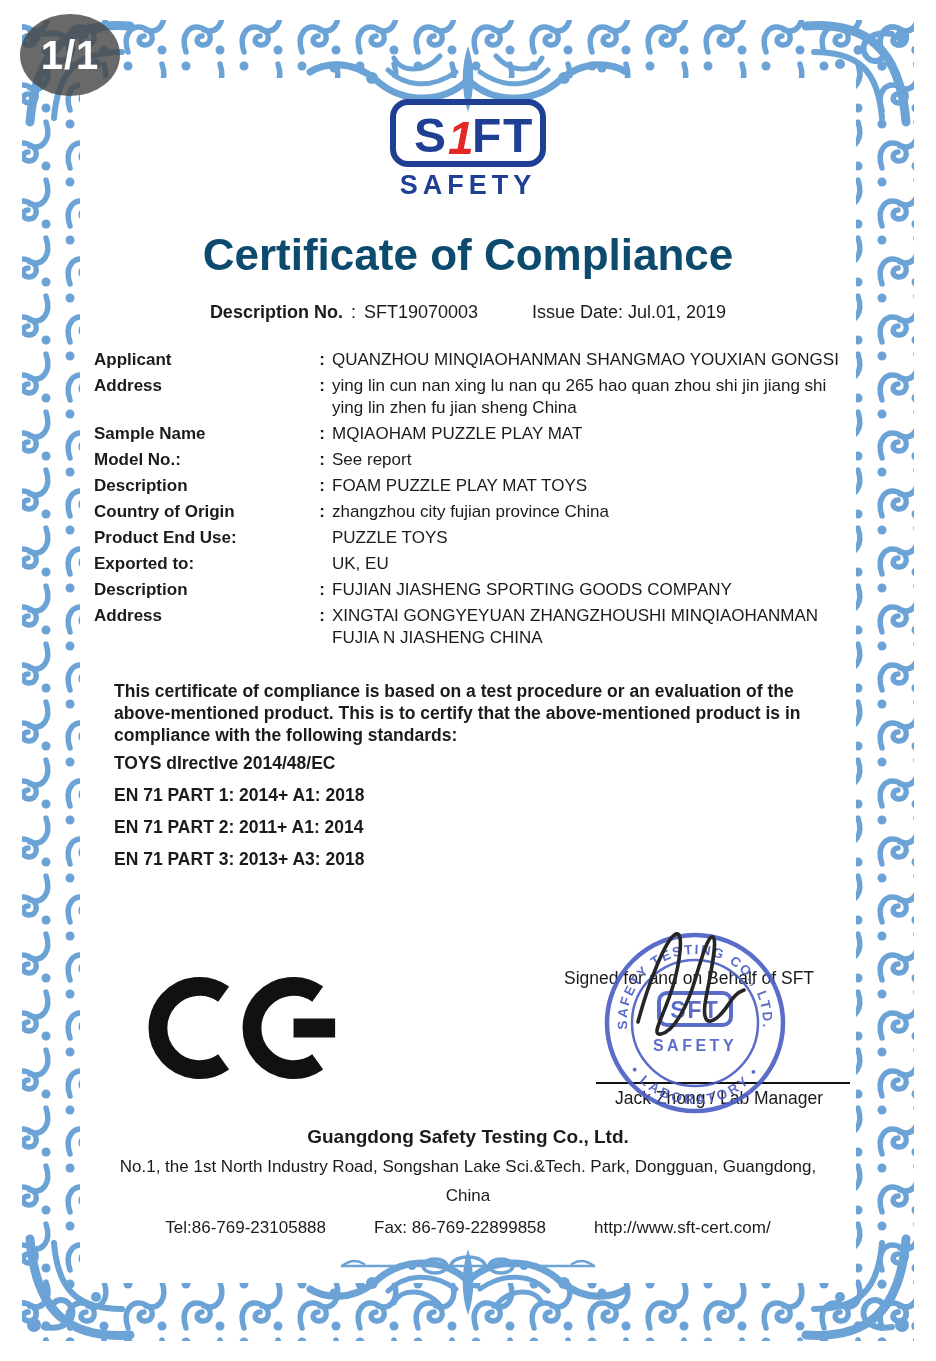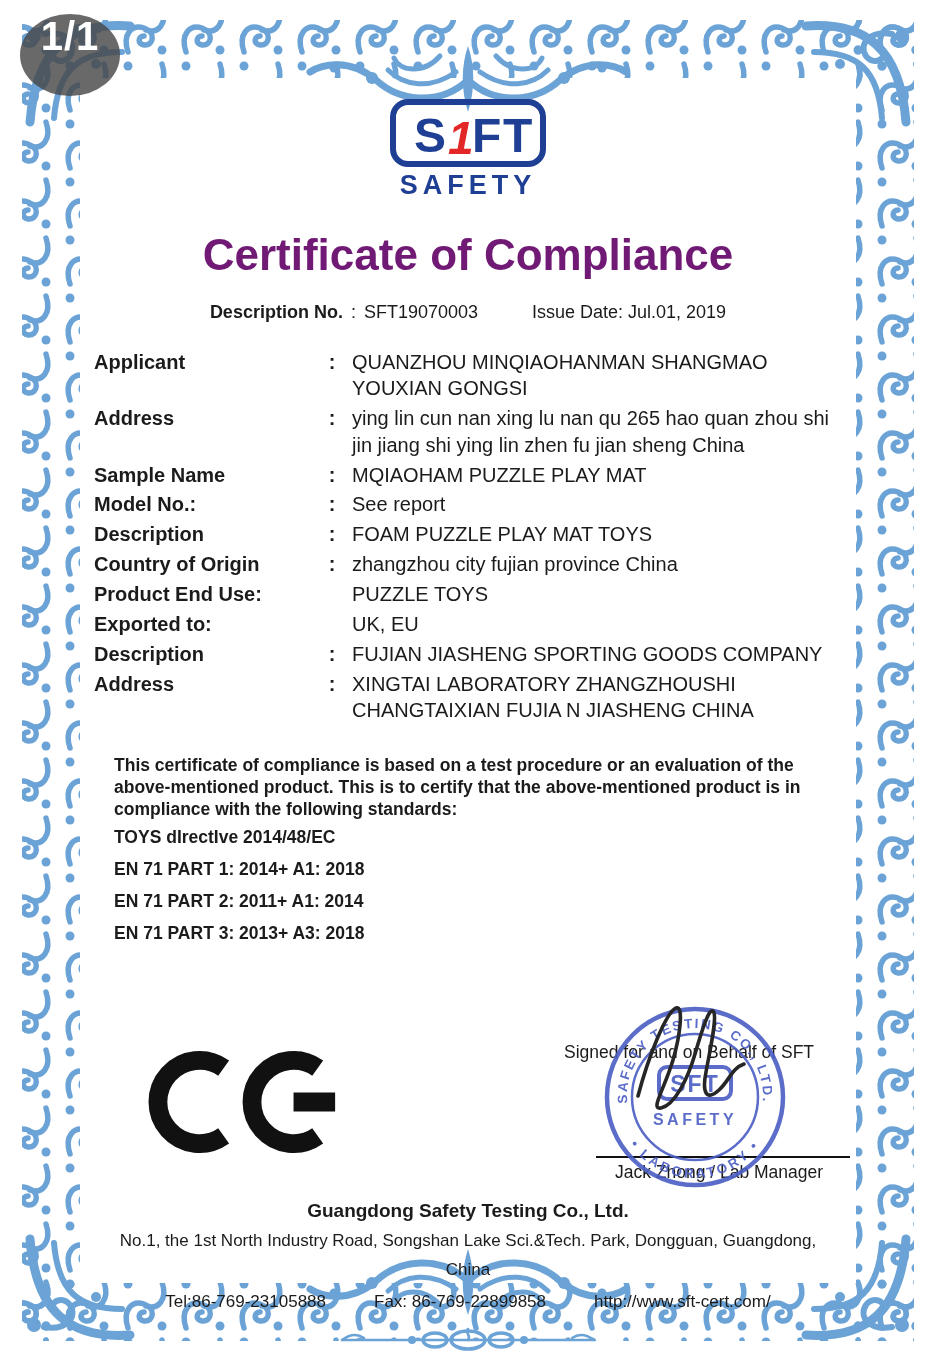--- a/index.html
+++ b/index.html
@@ -10,43 +10,43 @@
     font-family:"Liberation Sans", sans-serif;
     color:#1b1b1b;
     overflow:hidden;
   }
   
   .border-svg{position:absolute;inset:0;pointer-events:none;}
   
   .page-badge{
     position:absolute;left:20px;top:14px;width:100px;height:82px;
     background:rgba(72,72,72,0.82);border-radius:50%;
-    display:flex;align-items:flex-start;justify-content:center;
+    display:flex;align-items:center;justify-content:center;
     color:#fff;font-size:40px;font-weight:600;letter-spacing:1px;
     z-index:5;
   }
   
   .content{position:absolute;left:86px;top:96px;width:764px;}
   .logo-wrap{text-align:center;}
   .logo-wrap svg{display:inline-block;}
   .title{
     text-align:center;font-size:44px;font-weight:700;
-    margin-top:26px;color:#701a75;
+    margin-top:26px;color:#0c4a6e;
   }
   .cert-line{
     display:flex;justify-content:center;align-items:baseline;
     margin-top:22px;font-size:18px;gap:6px;
   }
   .cert-line .lbl{font-weight:700;}
   .cert-line .colon{font-weight:400;margin:0 2px;}
   .cert-line .issue{margin-left:48px;}
   
   .details{margin-top:26px;padding-left:8px;}
-  .drow{display:grid;grid-template-columns:220px 16px 1fr;column-gap:10px;
-        font-size:20px;line-height:1.32;margin-bottom:3.5px;}
+  .drow{display:grid;grid-template-columns:220px 16px 1fr;column-gap:0;
+        font-size:17px;line-height:1.32;margin-bottom:3.5px;}
   .dlabel{font-weight:700;}
   .dcolon{font-weight:700;text-align:center;}
   .dvalue{padding-left:2px;}
   
   .statement{margin-top:30px;margin-left:28px;width:702px;
              font-size:17.5px;font-weight:700;line-height:1.27;}
   .std-line{margin-top:7px;margin-left:28px;font-size:17.5px;font-weight:700;}
   .std-line.en{margin-top:11px;}
   .validity{margin-top:9px;margin-left:28px;font-size:17.5px;font-weight:700;}
   
@@ -181,21 +181,21 @@
         <span class="dvalue">UK, EU</span>
       </div>
       <div class="drow">
         <span class="dlabel">Description</span>
         <span class="dcolon">:</span>
         <span class="dvalue">FUJIAN JIASHENG SPORTING GOODS COMPANY</span>
       </div>
       <div class="drow">
         <span class="dlabel">Address</span>
         <span class="dcolon">:</span>
-        <span class="dvalue">XINGTAI LABORATORY ZHANGZHOUSHI CHANGTAIXIAN FUJIA N JIASHENG CHINA</span>
+        <span class="dvalue">XINGTAI GONGYEYUAN ZHANGZHOUSHI MINQIAOHANMAN FUJIA N JIASHENG CHINA</span>
       </div>
     </div>
 
     <div class="statement">This certificate of compliance is based on a test procedure or an evaluation of the above-mentioned product. This is to certify that the above-mentioned product is in compliance with the following standards:</div>
     <div class="std-line">TOYS dIrectIve 2014/48/EC</div>
     <div class="std-line en">EN 71 PART 1: 2014+ A1: 2018</div>
     <div class="std-line en">EN 71 PART 2: 2011+ A1: 2014</div>
     <div class="std-line en">EN 71 PART 3: 2013+ A3: 2018</div>
 
     <div class="sig-row">

